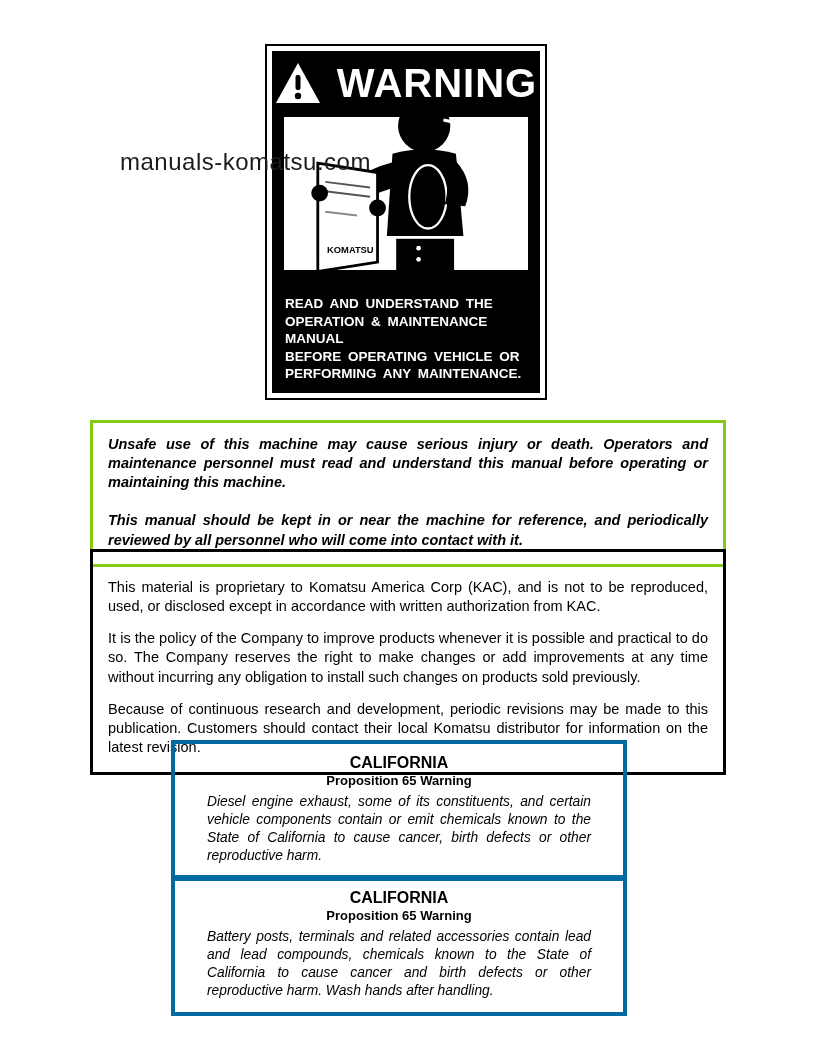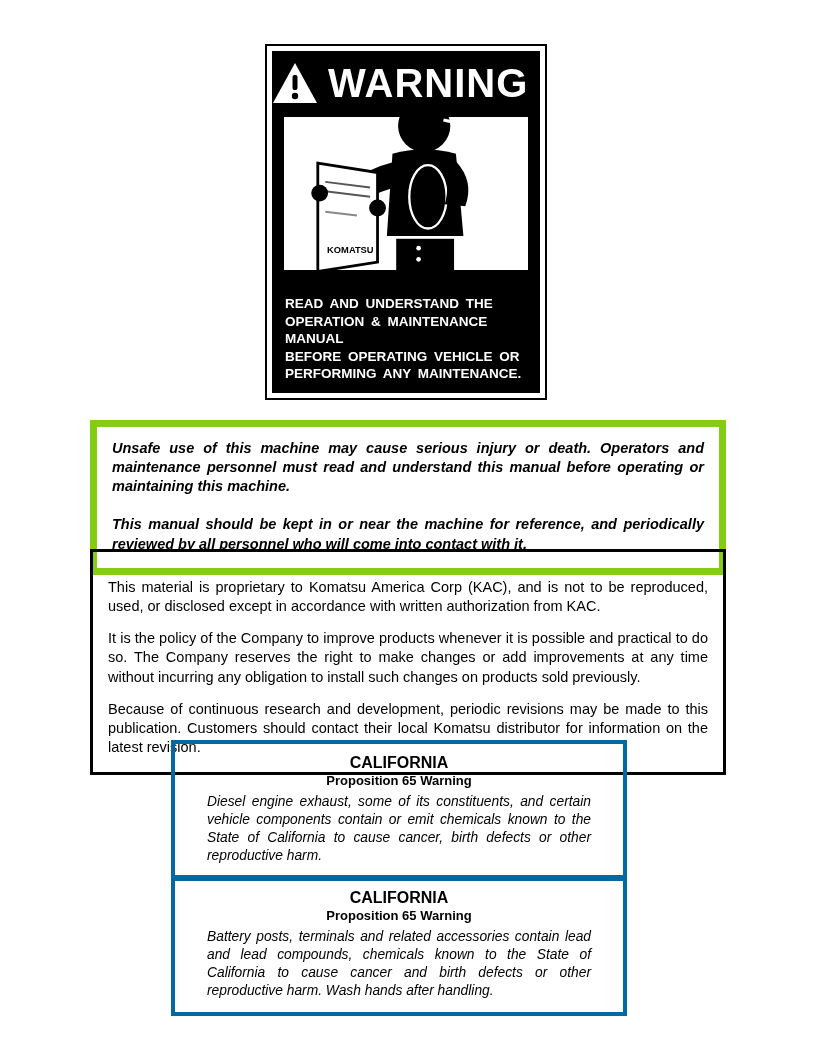--- a/index.html
+++ b/index.html
@@ -16,22 +16,22 @@
   .warning-sign{
     position:absolute;left:265px;top:44px;width:282px;height:356px;
     border:2px solid #000;background:#fff;
     box-sizing:border-box;padding:5px;
   }
   .sign-field{
     width:100%;height:100%;background:#000;
     box-sizing:border-box;display:flex;flex-direction:column;
   }
   .sign-header{
-    display:flex;align-items:center;justify-content:flex-start;
-    gap:10px;height:64px;flex:0 0 auto;
+    display:flex;align-items:center;justify-content:center;
+    gap:16px;height:64px;flex:0 0 auto;
   }
   .sign-title{
     color:#fff;font-weight:bold;font-size:40px;letter-spacing:1px;
     font-family:"Liberation Sans", sans-serif;
   }
   .sign-image{
     background:#fff;margin:2px 12px 6px 12px;flex:1 1 auto;
     display:flex;align-items:center;justify-content:flex-start;overflow:hidden;
   }
   .sign-caption{
@@ -44,21 +44,21 @@
   
   .watermark{
     position:absolute;left:120px;top:148px;
     font-size:24px;color:#1c1c1c;letter-spacing:0.5px;
     z-index:5;font-family:"Liberation Sans", sans-serif;
   }
 
   
   .notice-box{
     position:absolute;left:90px;top:420px;width:636px;
-    border:7px solid #84cc16;box-sizing:border-box;
+    border:3px solid #84cc16;box-sizing:border-box;
     padding:12px 15px 14px 15px;
     font-size:14.5px;font-weight:bold;font-style:italic;
     line-height:1.32;text-align:justify;
   }
   .notice-box p{margin:0 0 0 0;}
   .notice-box p + p{margin-top:19px;}
 
   .proprietary-box{
     position:absolute;left:90px;top:549px;width:636px;
     border:3px solid #000;box-sizing:border-box;
@@ -80,20 +80,21 @@
   .ca-body{
     font-style:italic;font-size:13.8px;line-height:1.3;
     text-align:justify;margin:0 16px;
   }
 </style>
 </head>
 <body>
 
 <div class="page">
 
+  <div class="watermark">manuals-komatsu.com</div>
 
   <div class="warning-sign">
     <div class="sign-field">
 
       <div class="sign-header">
         <span style="display:inline-flex;">
           <svg width="46" height="42" viewBox="0 0 46 42" aria-hidden="true">
             <polygon points="23,1 45,41 1,41" fill="#ffffff"></polygon>
             <rect x="20.5" y="13" width="5" height="15" rx="2" fill="#000000"></rect>
             <circle cx="23" cy="34" r="3.2" fill="#000000"></circle>

